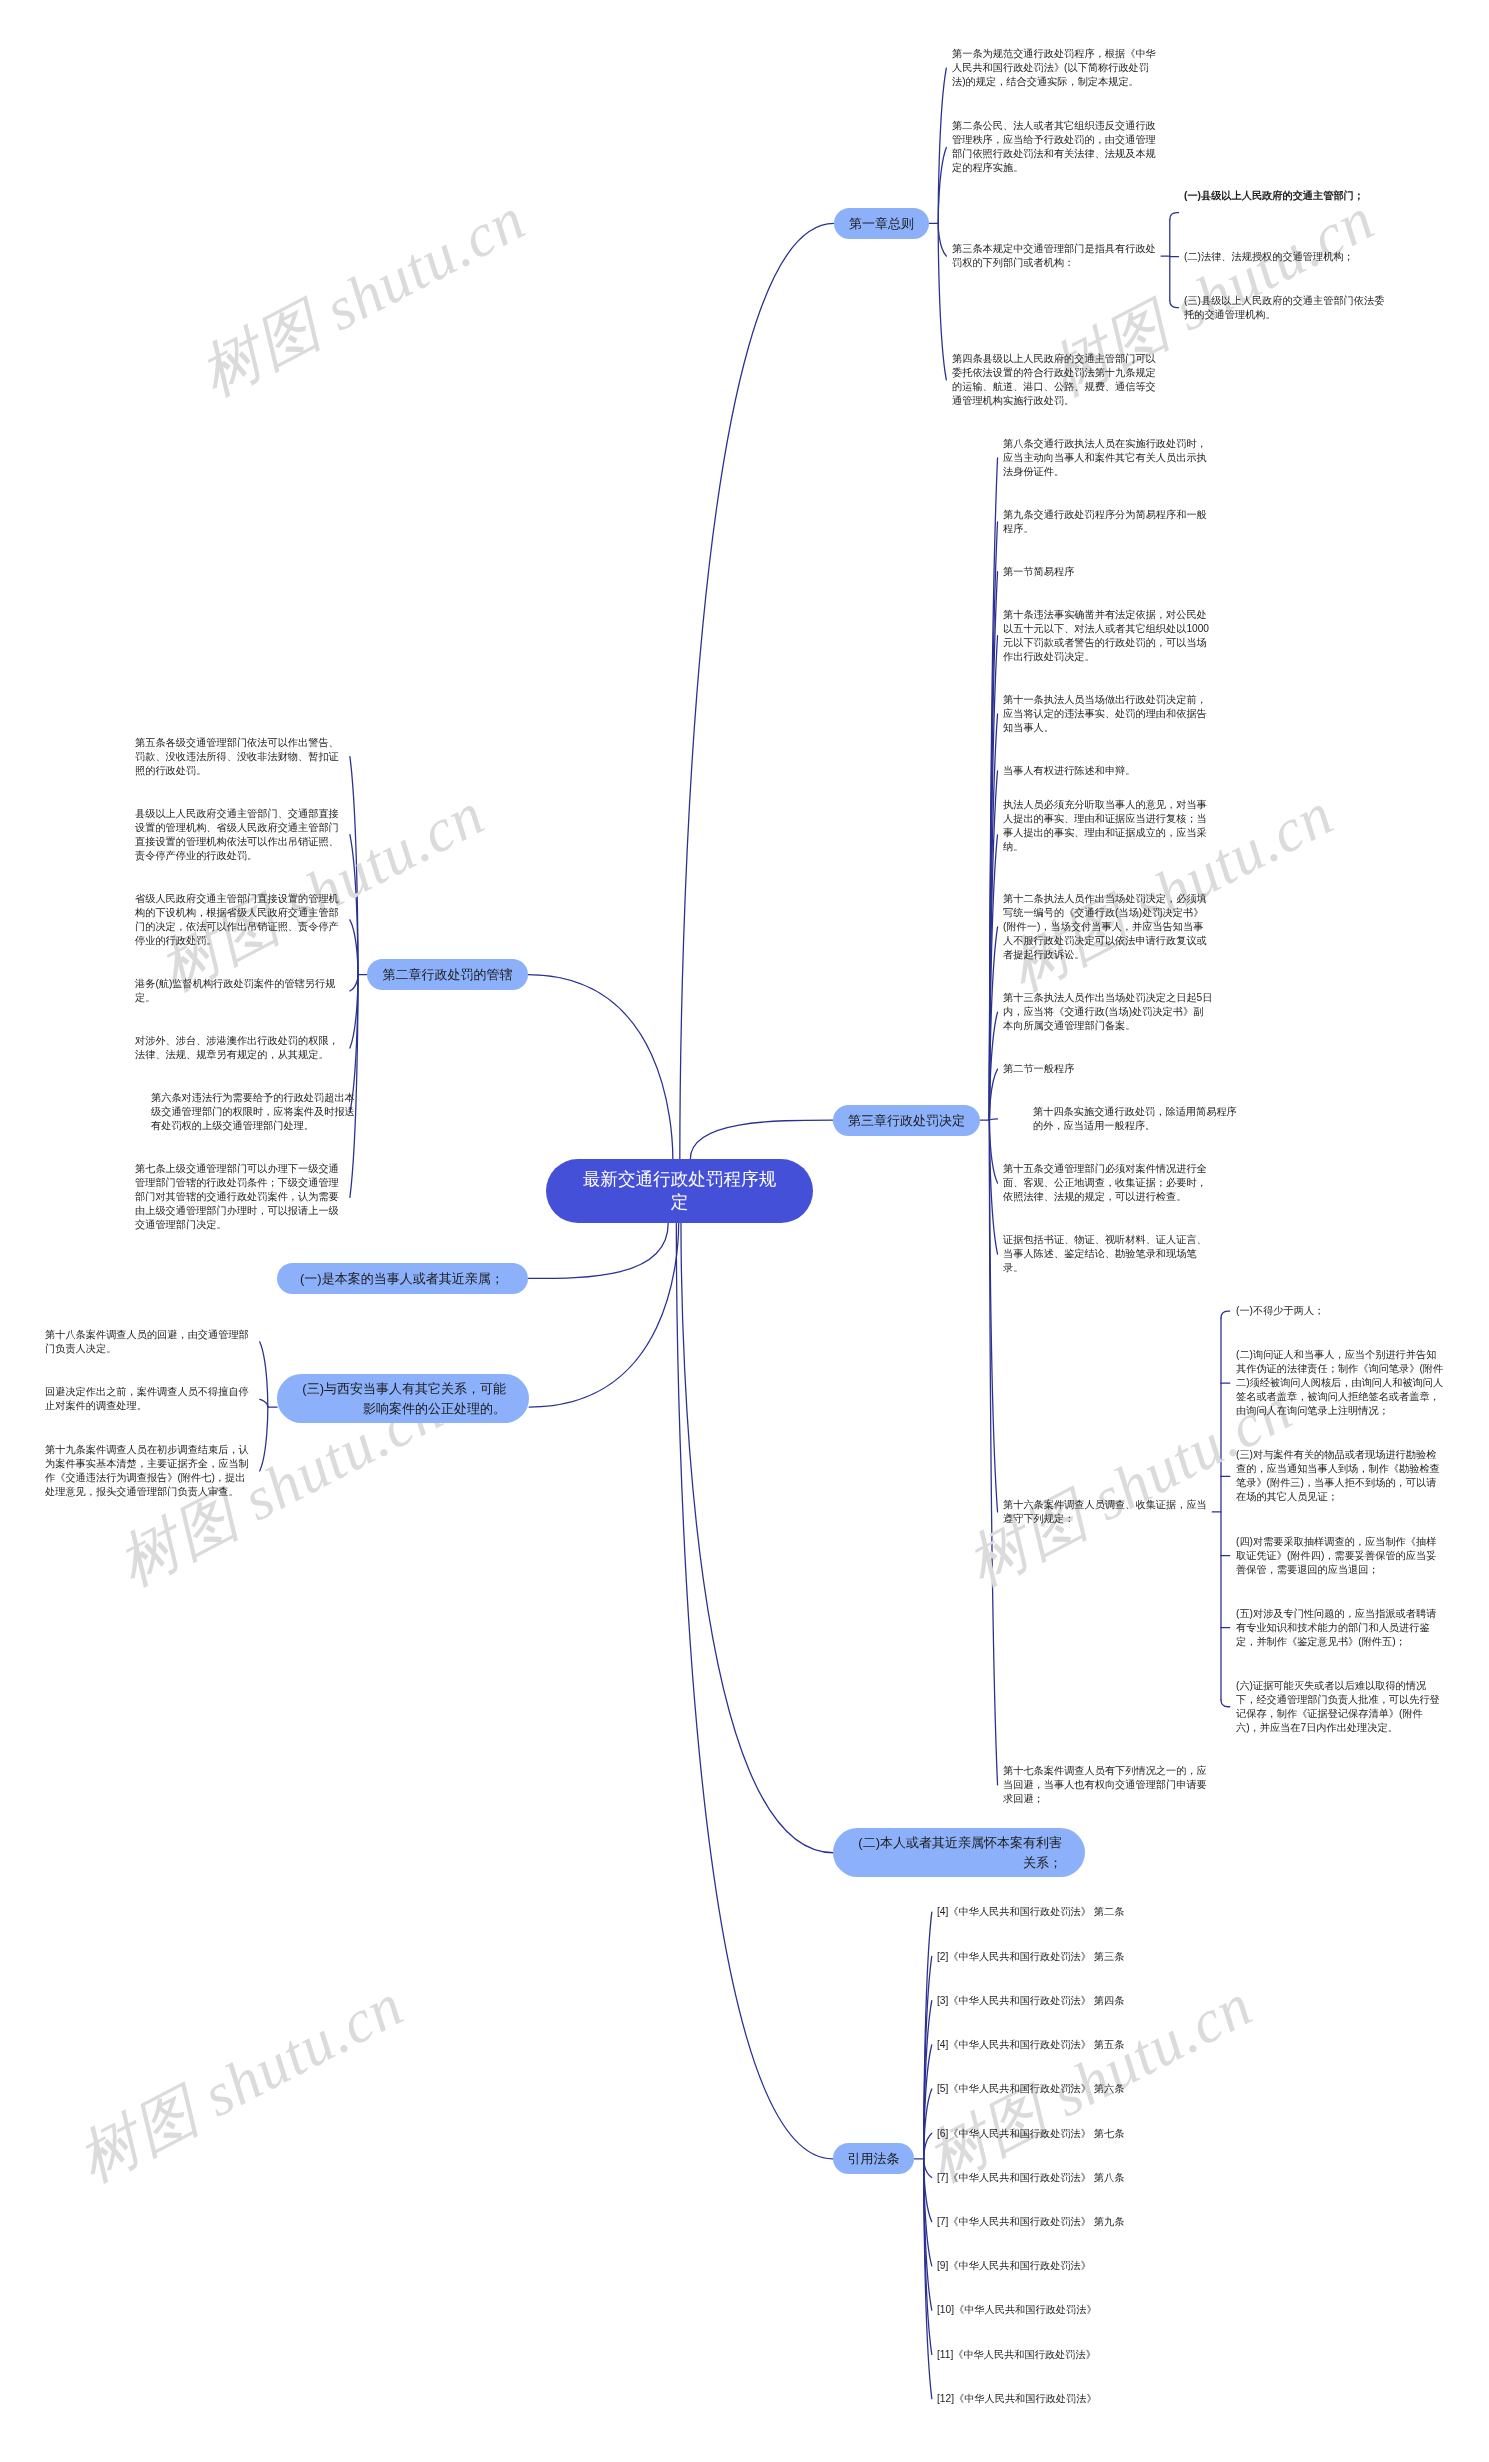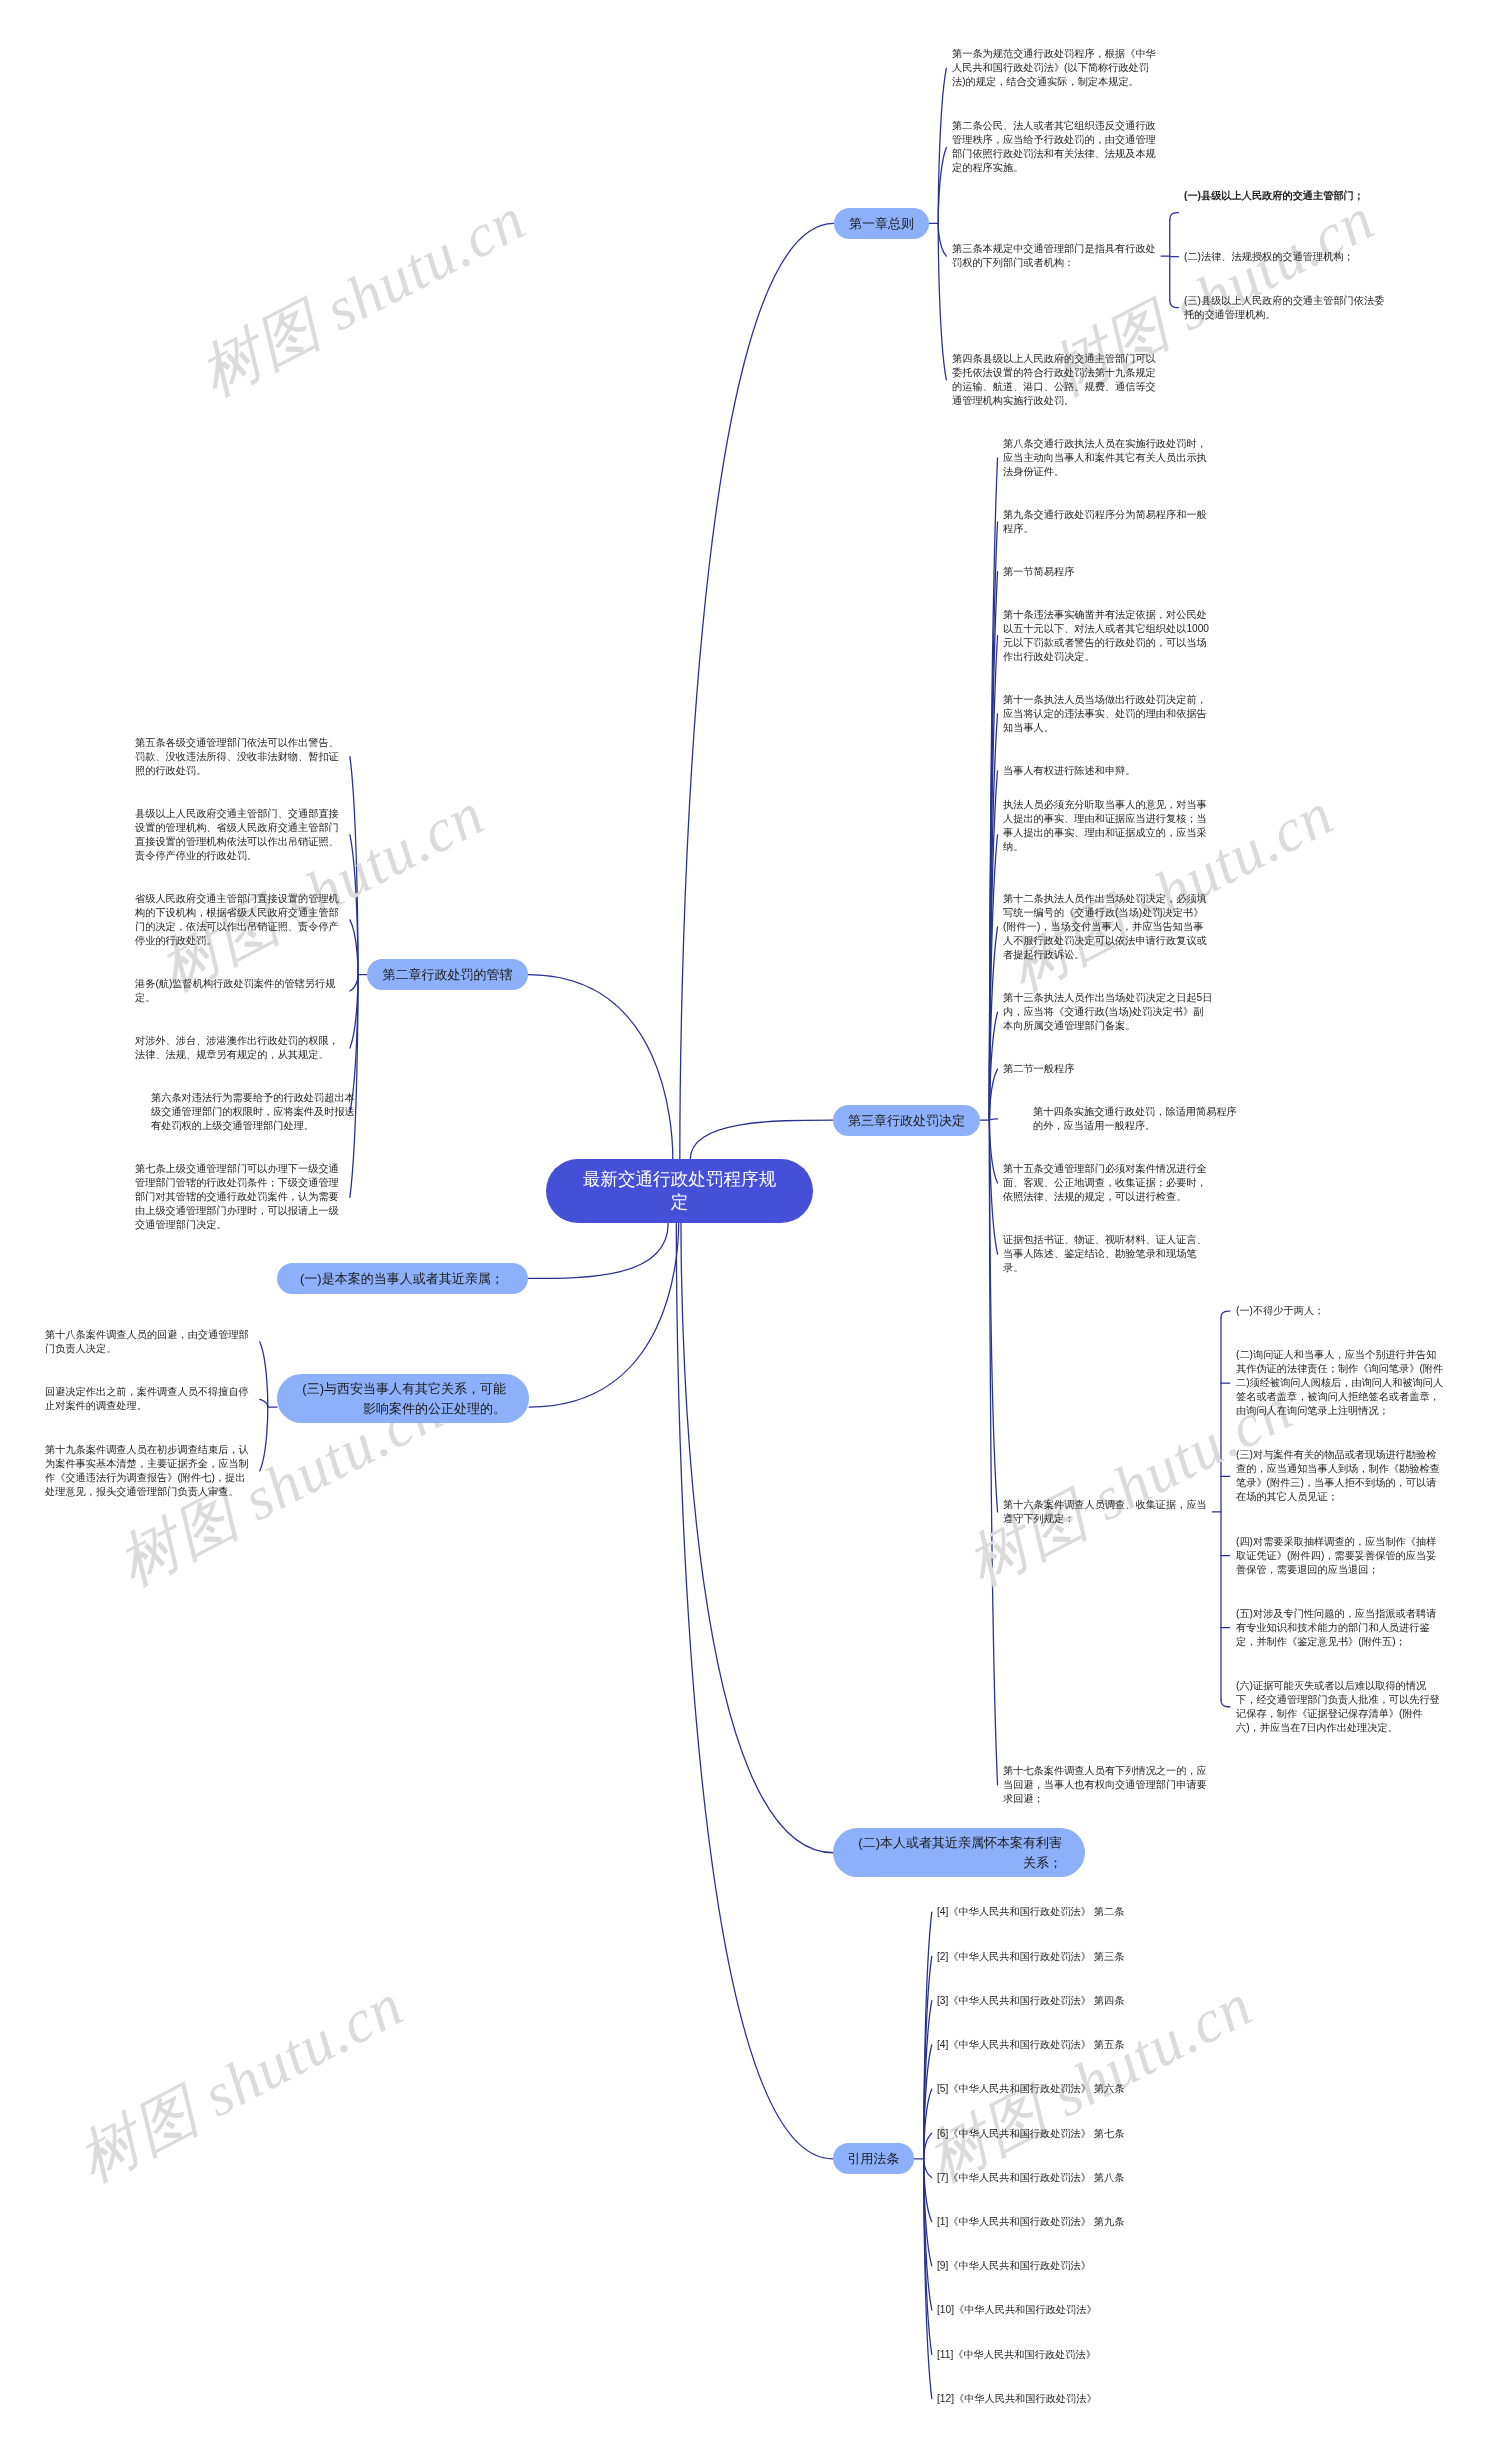--- a/index.html
+++ b/index.html
@@ -148,21 +148,21 @@
       <div class="node leaf" style="left: 45px; top: 1385px; width: 210px;">回避决定作出之前，案件调查人员不得擅自停止对案件的调查处理。</div>
       <div class="node leaf" style="left: 45px; top: 1443px; width: 210px;">第十九条案件调查人员在初步调查结束后，认为案件事实基本清楚，主要证据齐全，应当制作《交通违法行为调查报告》(附件七)，提出处理意见，报头交通管理部门负责人审查。</div>
       <div class="node pill topic" style="left: 833px; top: 2143px; width: 81px; height: 31px; padding: 0px 14.5px; white-space: nowrap;">引用法条</div>
       <div class="node leaf" style="left: 937px; top: 1905px; width: 210px;">[4]《中华人民共和国行政处罚法》 第二条</div>
       <div class="node leaf" style="left: 937px; top: 1950px; width: 210px;">[2]《中华人民共和国行政处罚法》 第三条</div>
       <div class="node leaf" style="left: 937px; top: 1994px; width: 210px;">[3]《中华人民共和国行政处罚法》 第四条</div>
       <div class="node leaf" style="left: 937px; top: 2038px; width: 210px;">[4]《中华人民共和国行政处罚法》 第五条</div>
       <div class="node leaf" style="left: 937px; top: 2082px; width: 210px;">[5]《中华人民共和国行政处罚法》 第六条</div>
       <div class="node leaf" style="left: 937px; top: 2127px; width: 210px;">[6]《中华人民共和国行政处罚法》 第七条</div>
       <div class="node leaf" style="left: 937px; top: 2171px; width: 210px;">[7]《中华人民共和国行政处罚法》 第八条</div>
-      <div class="node leaf" style="left: 937px; top: 2215px; width: 210px;">[1]《中华人民共和国行政处罚法》 第九条</div>
+      <div class="node leaf" style="left: 937px; top: 2215px; width: 210px;">[7]《中华人民共和国行政处罚法》 第九条</div>
       <div class="node leaf" style="left: 937px; top: 2259px; width: 210px;">[9]《中华人民共和国行政处罚法》</div>
       <div class="node leaf" style="left: 937px; top: 2303px; width: 210px;">[10]《中华人民共和国行政处罚法》</div>
       <div class="node leaf" style="left: 937px; top: 2348px; width: 210px;">[11]《中华人民共和国行政处罚法》</div>
       <div class="node leaf" style="left: 937px; top: 2392px; width: 210px;">[12]《中华人民共和国行政处罚法》</div>
       <div class="node pill rootnode" style="left: 546px; top: 1159px; width: 267px; height: 64px; padding: 0px 36px; text-align: center;">最新交通行政处罚程序规定</div>
     </div>
 </div>
 
 
 </body></html>

